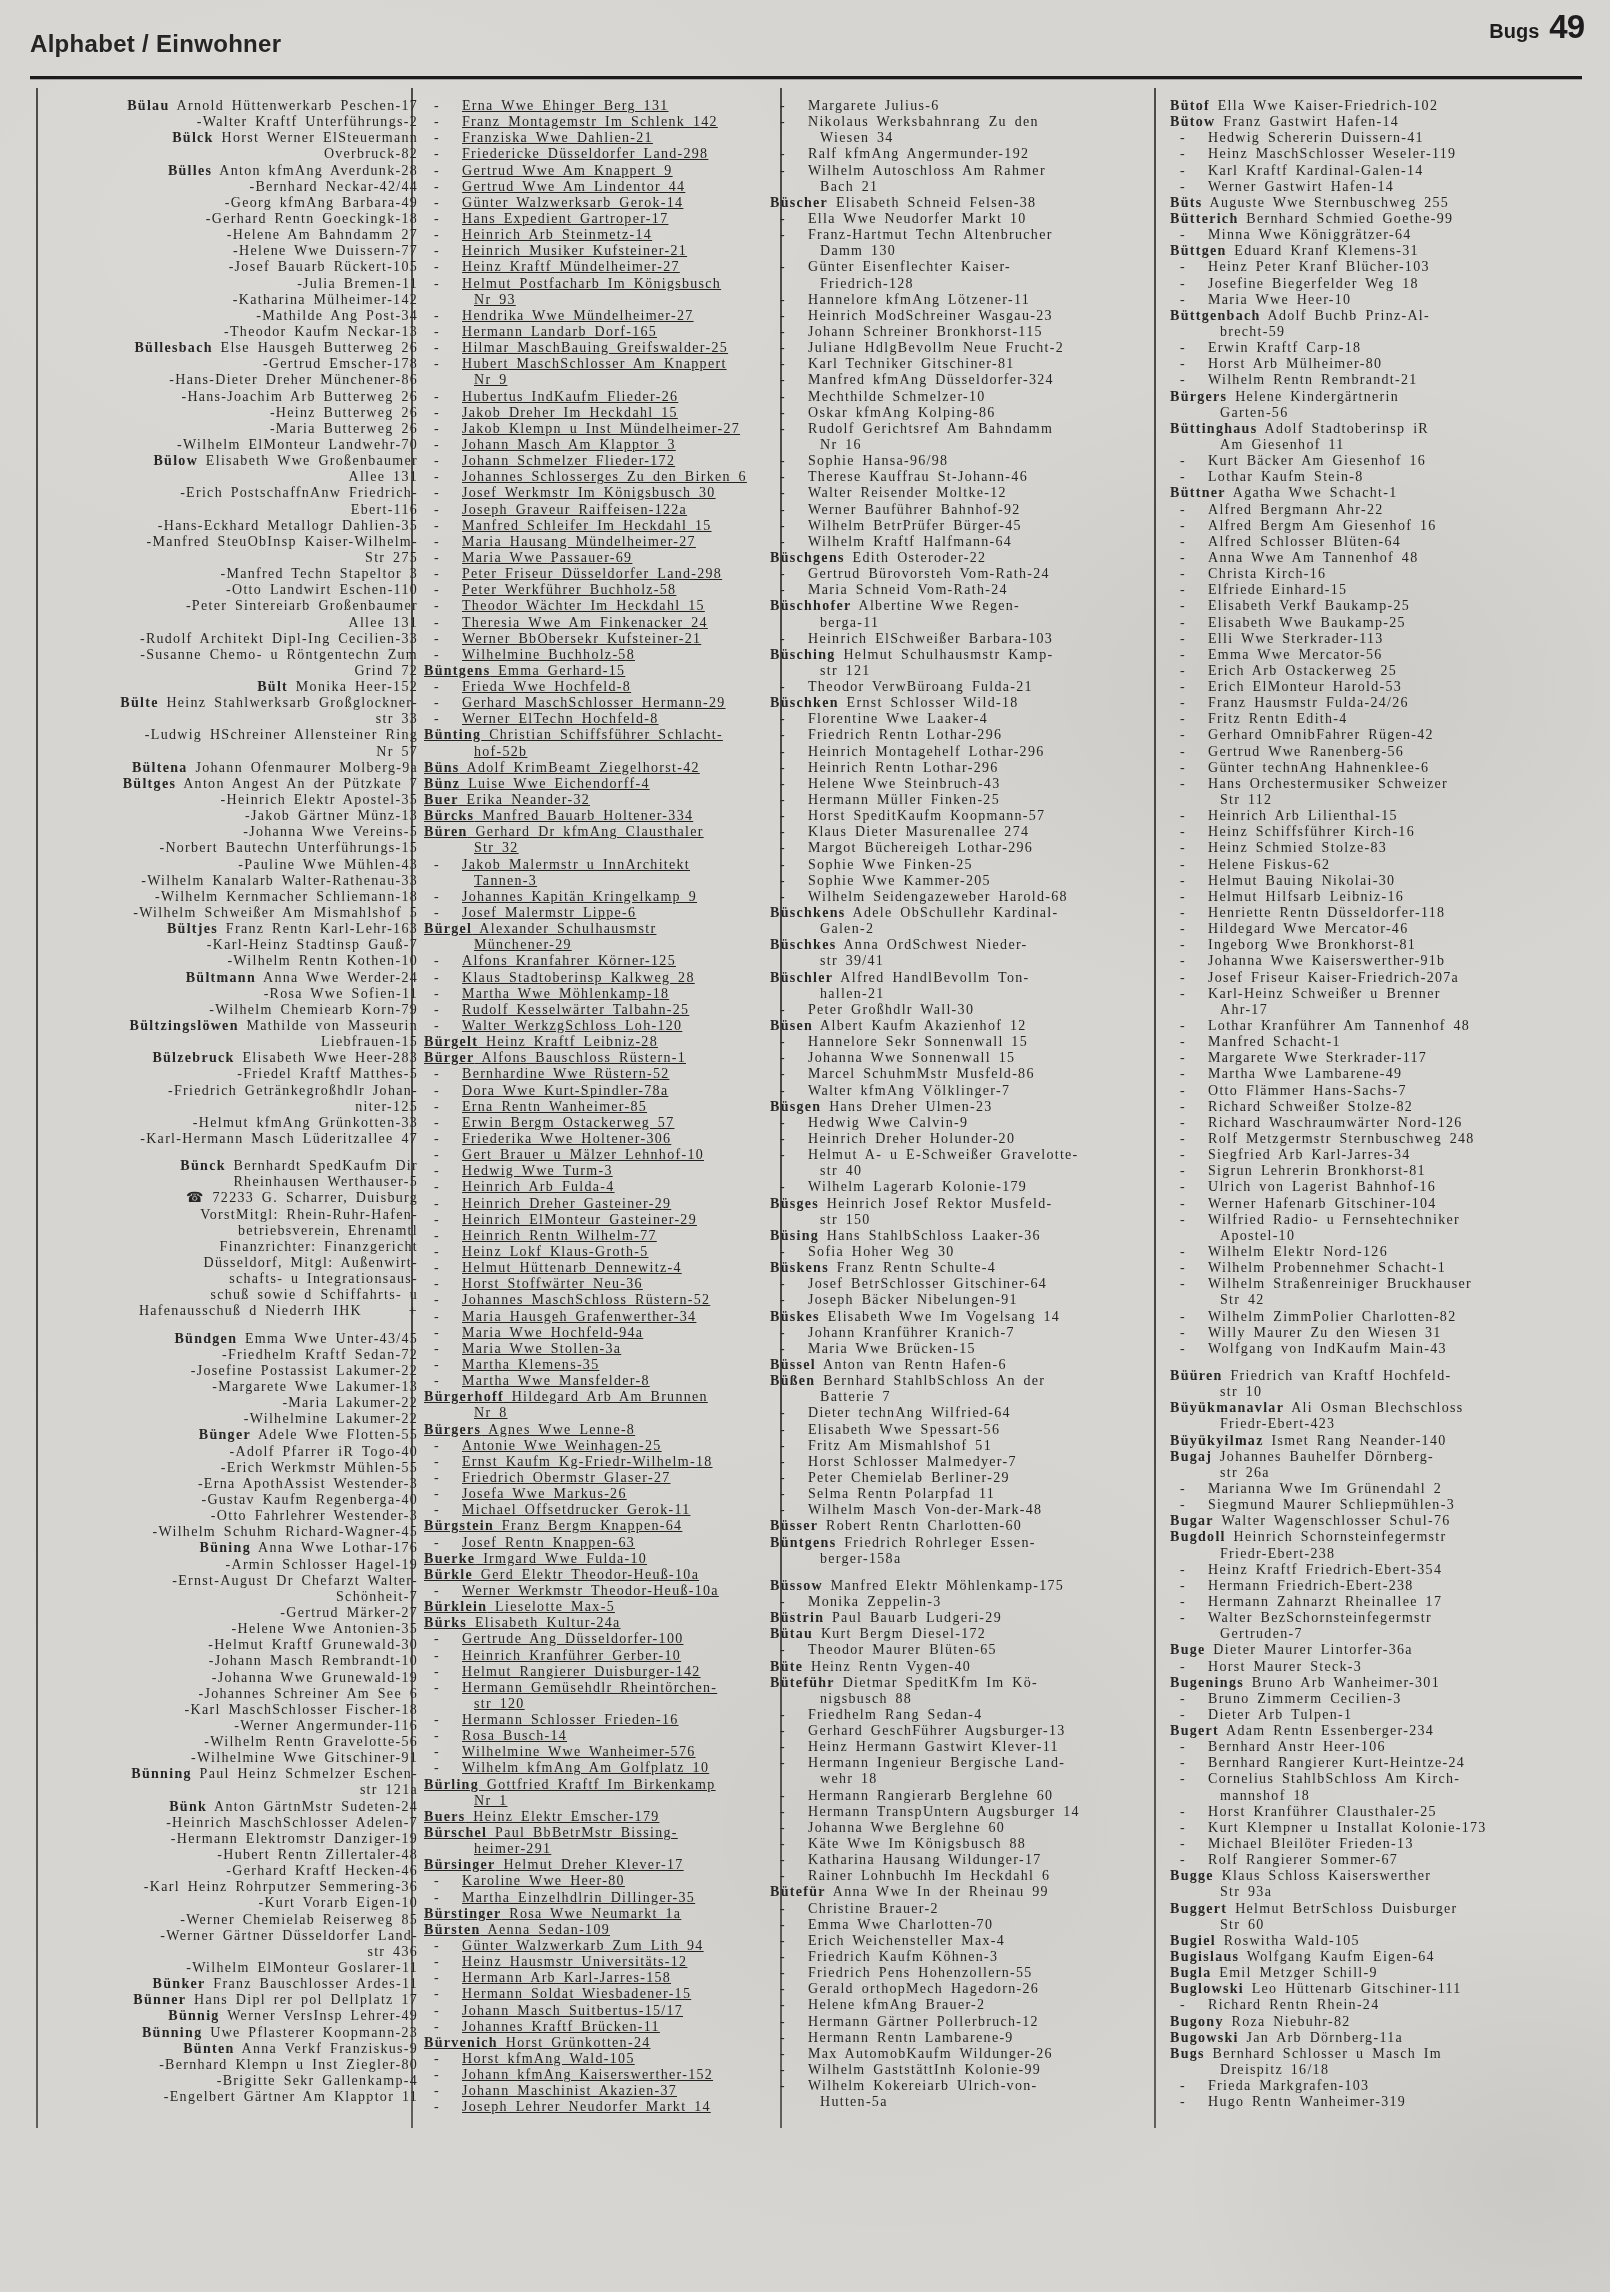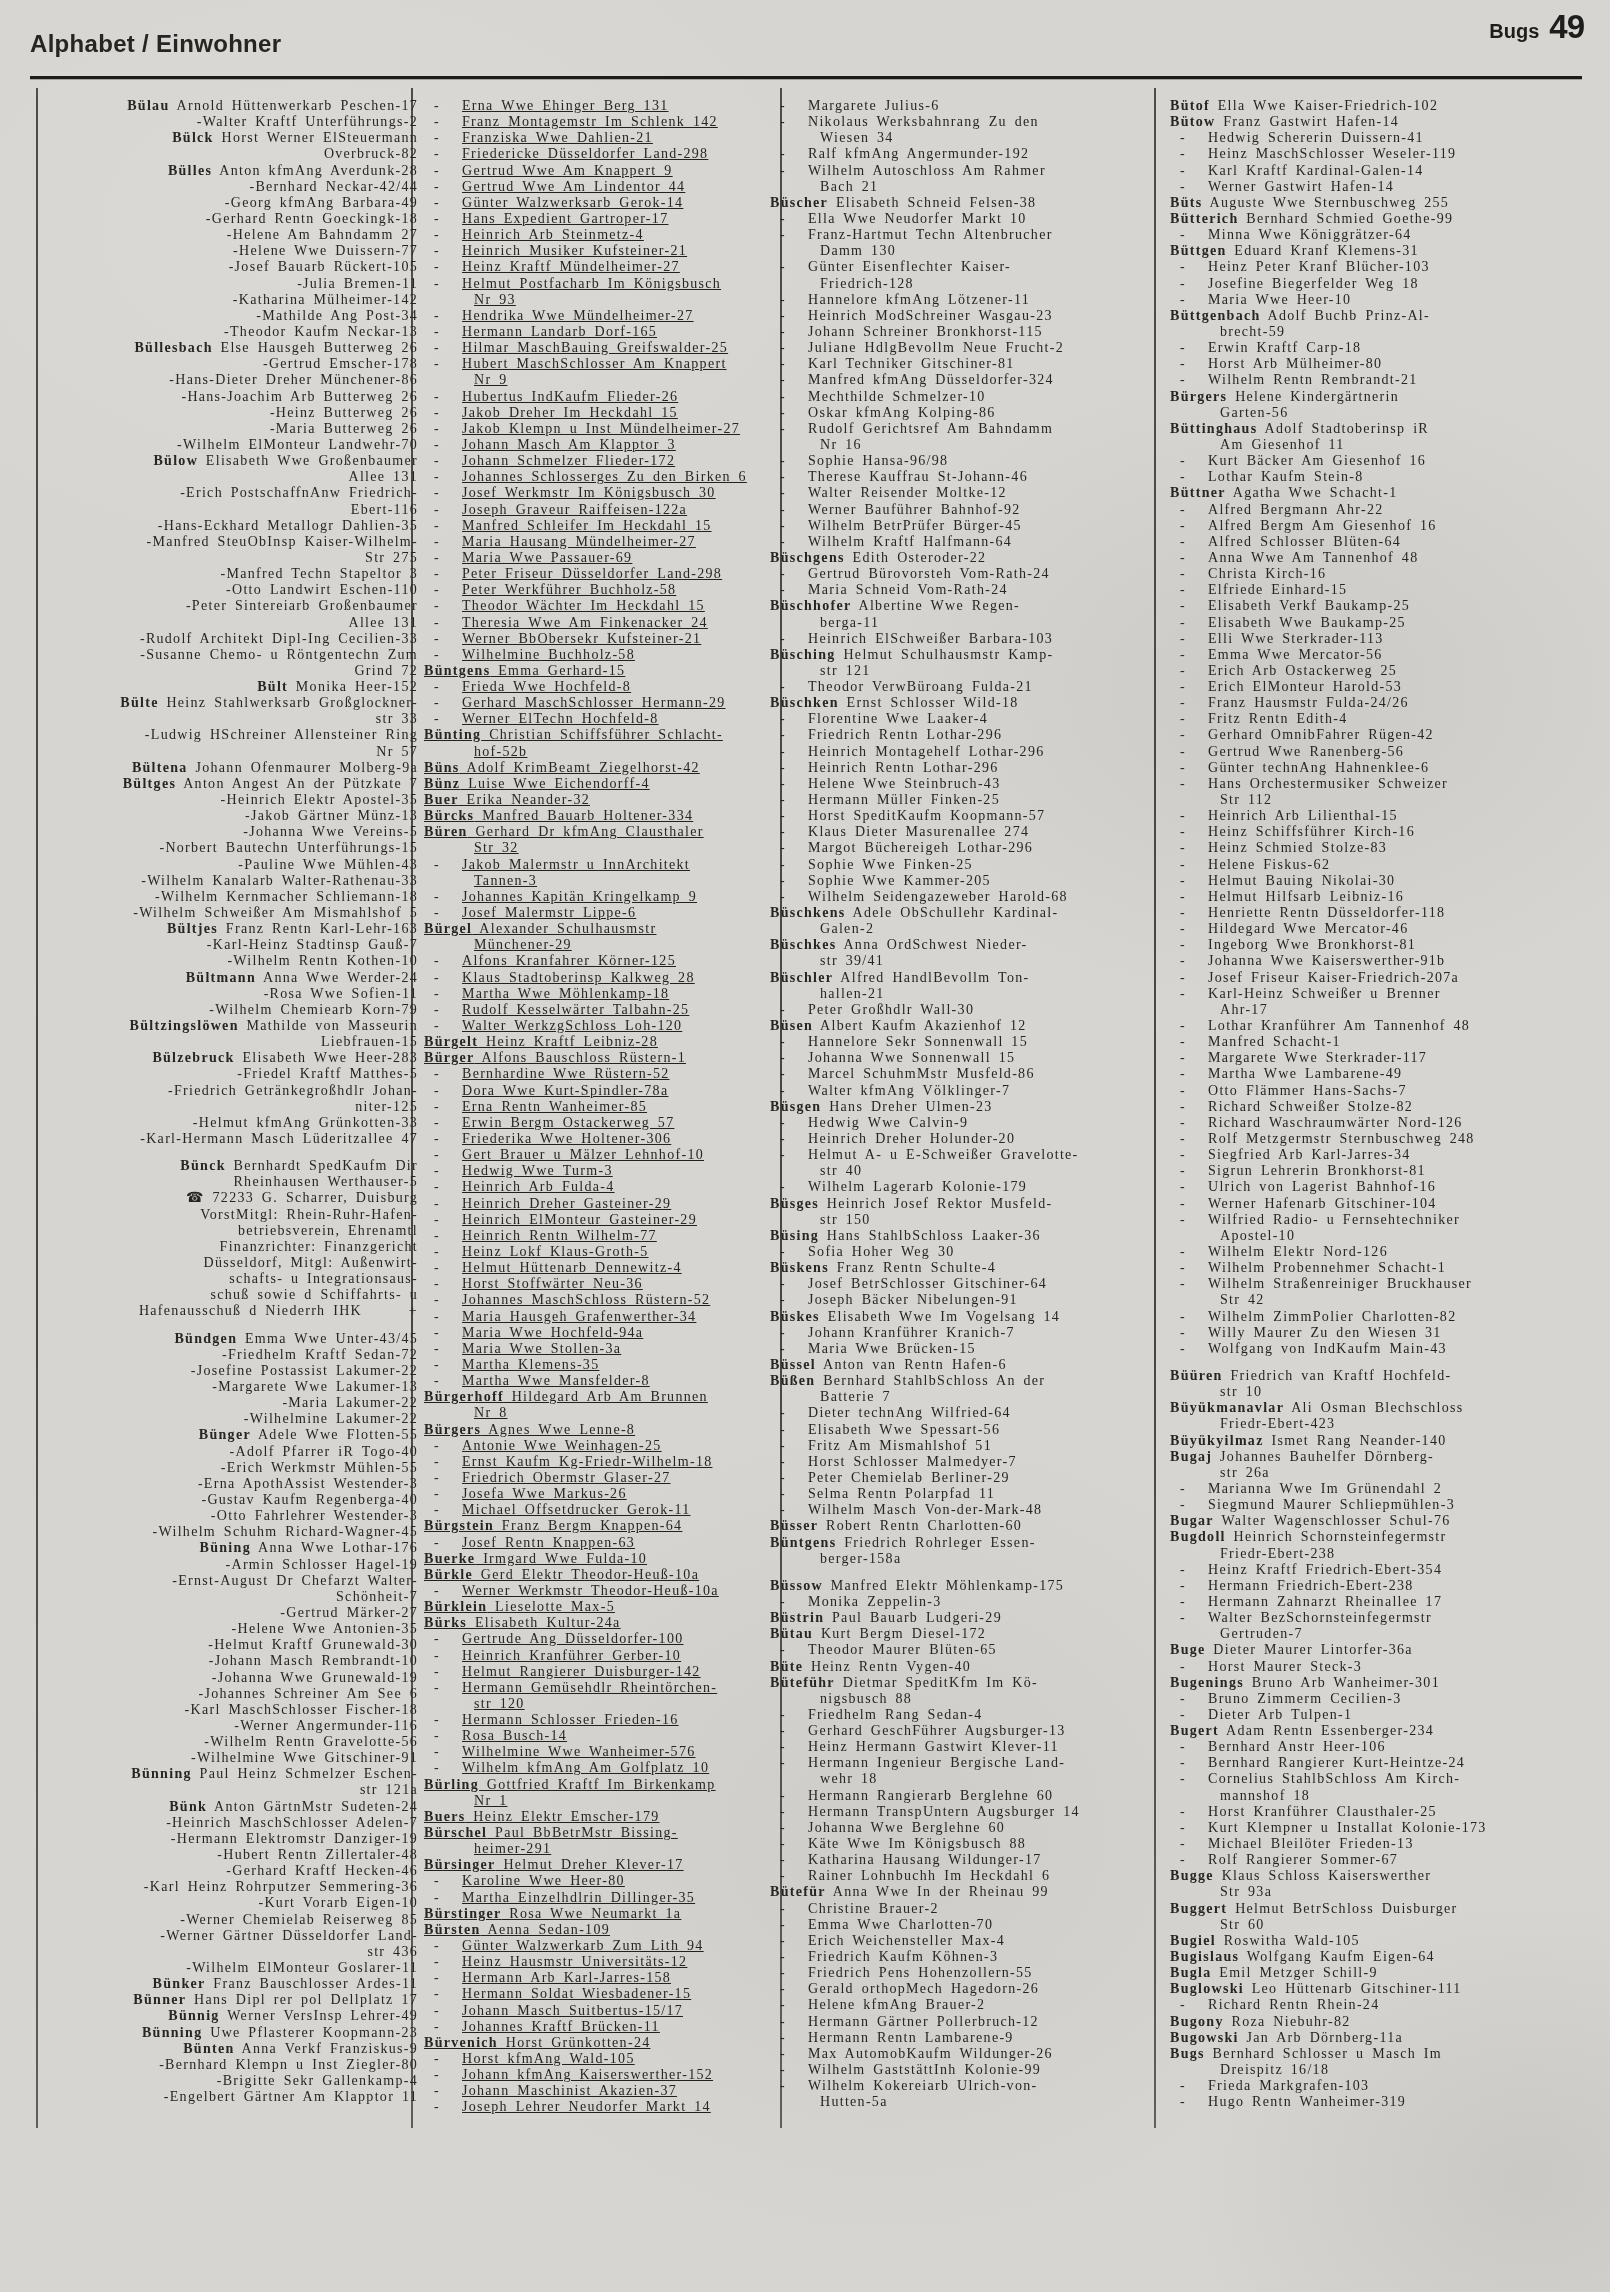--- a/index.html
+++ b/index.html
@@ -202,21 +202,21 @@
     </div>
   <div class="col" style="left:424px;text-decoration:underline;">
       <div class="line dash"><span class="dashmark">-</span><span>Erna Wwe Ehinger Berg 131</span></div>
       <div class="line dash"><span class="dashmark">-</span><span>Franz Montagemstr Im Schlenk 142</span></div>
       <div class="line dash"><span class="dashmark">-</span><span>Franziska Wwe Dahlien-21</span></div>
       <div class="line dash"><span class="dashmark">-</span><span>Friedericke Düsseldorfer Land-298</span></div>
       <div class="line dash"><span class="dashmark">-</span><span>Gertrud Wwe Am Knappert 9</span></div>
       <div class="line dash"><span class="dashmark">-</span><span>Gertrud Wwe Am Lindentor 44</span></div>
       <div class="line dash"><span class="dashmark">-</span><span>Günter Walzwerksarb Gerok-14</span></div>
       <div class="line dash"><span class="dashmark">-</span><span>Hans Expedient Gartroper-17</span></div>
-      <div class="line dash"><span class="dashmark">-</span><span>Heinrich Arb Steinmetz-4</span></div>
+      <div class="line dash"><span class="dashmark">-</span><span>Heinrich Arb Steinmetz-14</span></div>
       <div class="line dash"><span class="dashmark">-</span><span>Heinrich Musiker Kufsteiner-21</span></div>
       <div class="line dash"><span class="dashmark">-</span><span>Heinz Kraftf Mündelheimer-27</span></div>
       <div class="line dash"><span class="dashmark">-</span><span>Helmut Postfacharb Im Königsbusch</span></div>
       <div class="line cont">Nr 93</div>
       <div class="line dash"><span class="dashmark">-</span><span>Hendrika Wwe Mündelheimer-27</span></div>
       <div class="line dash"><span class="dashmark">-</span><span>Hermann Landarb Dorf-165</span></div>
       <div class="line dash"><span class="dashmark">-</span><span>Hilmar MaschBauing Greifswalder-25</span></div>
       <div class="line dash"><span class="dashmark">-</span><span>Hubert MaschSchlosser Am Knappert</span></div>
       <div class="line cont">Nr 9</div>
       <div class="line dash"><span class="dashmark">-</span><span>Hubertus IndKaufm Flieder-26</span></div>

